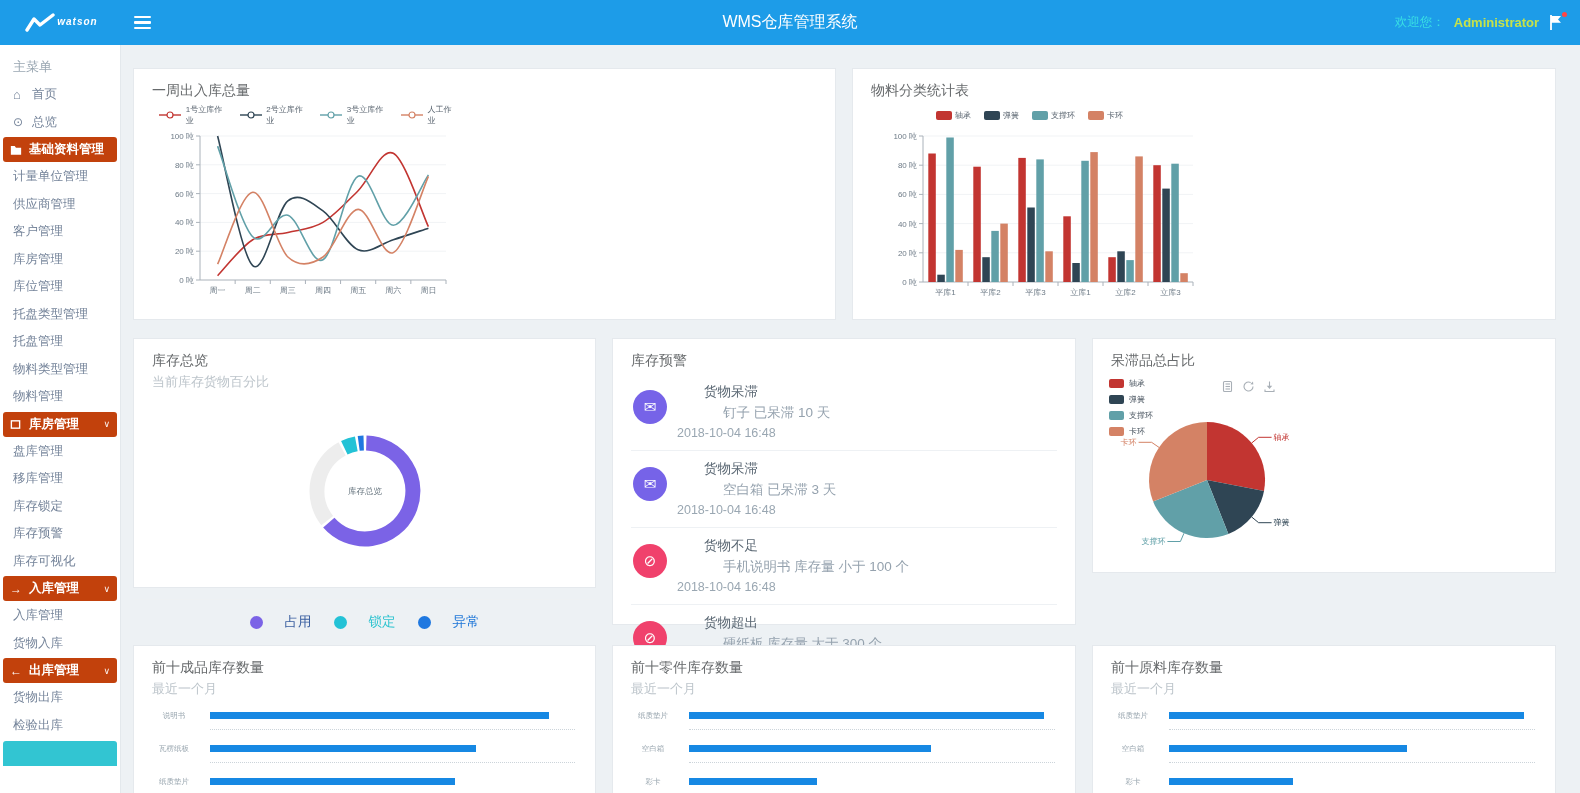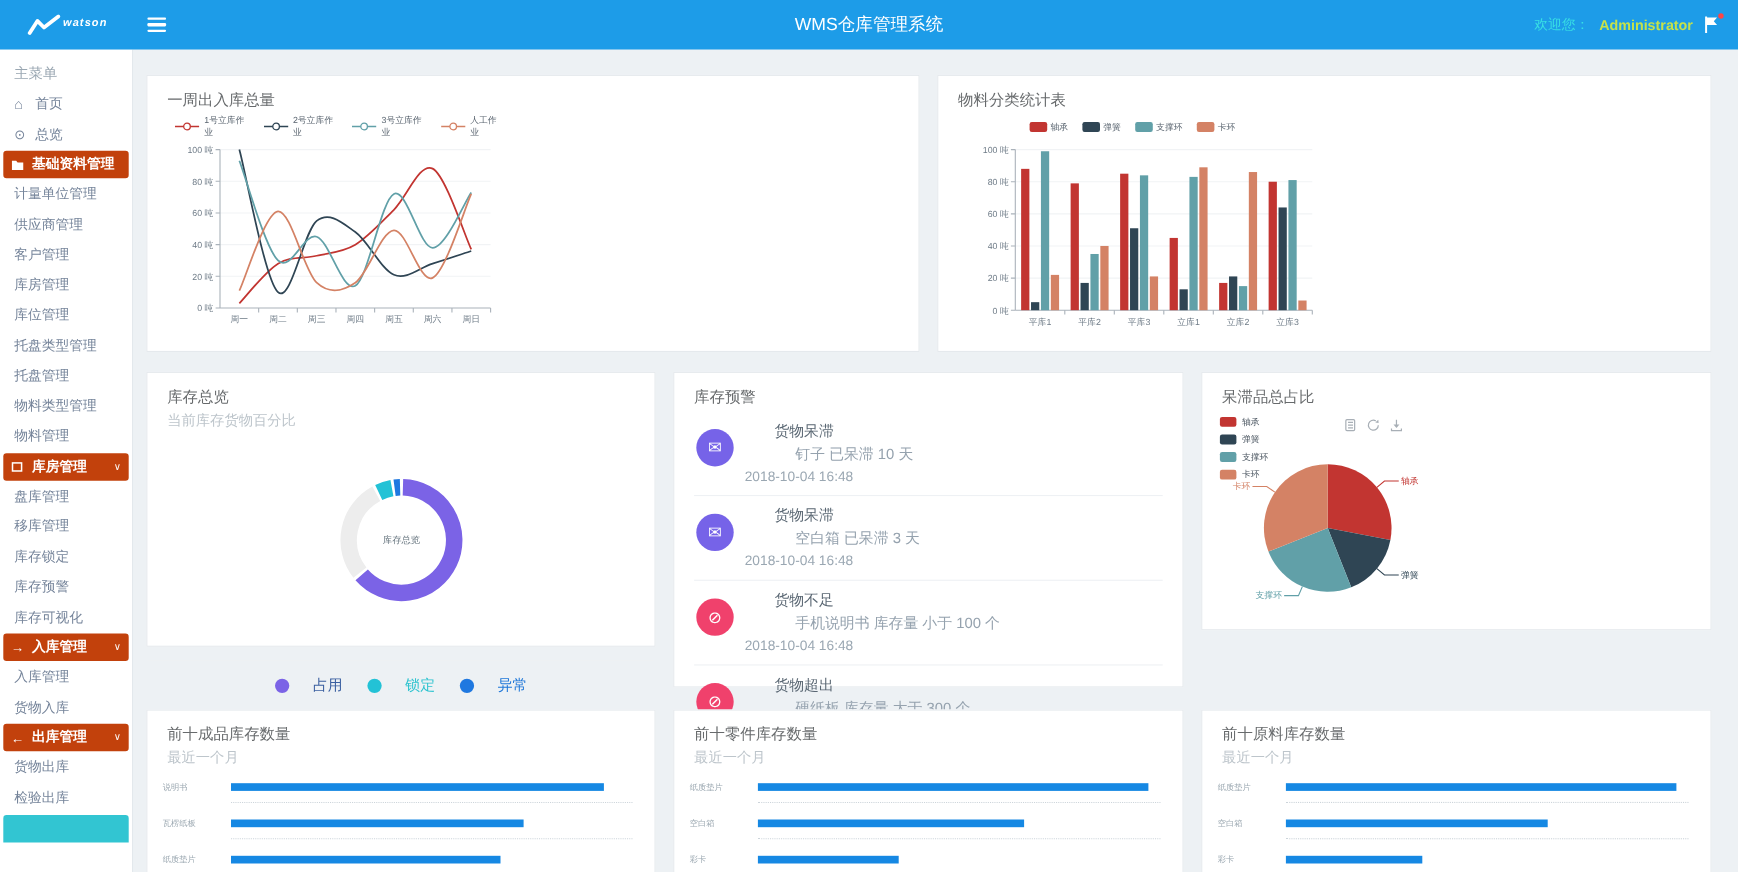--- a/index.html
+++ b/index.html
@@ -71,21 +71,21 @@
   .pie-legend { position:absolute; left:16px; top:8px; }
   .pie-legend .li { display:flex; align-items:center; gap:5px; margin-bottom:5px; cursor:pointer; }
   .pie-legend .mk { width:15px; height:9px; border-radius:2px; }
   .pie-legend span.lb { font-size:8px; color:#4a5560; }
   .toolbox { position:absolute; left:128px; top:10px; display:flex; gap:8px; }
   .toolbox svg { cursor:pointer; }
 
   
   .hrows { padding:12px 20px 0 14px; }
   .hrow { position:relative; height:33px; }
-  .hlabel { position:absolute; left:0; top:1px; width:52px; text-align:left; font-size:7.5px; color:#9aa7b0; }
+  .hlabel { position:absolute; left:0; top:1px; width:52px; text-align:center; font-size:7.5px; color:#9aa7b0; }
   .htrack { position:absolute; left:62px; right:0; top:2px; height:7px; }
   .hbar { height:100%; }
   .hdots { position:absolute; left:62px; right:0; top:19px; border-top:1px dotted #ccd4da; }
 
   svg text { font-family:"Liberation Sans","DejaVu Sans",sans-serif; }
 </style>
 </head>
 <body>
 
 <div class="topbar">

